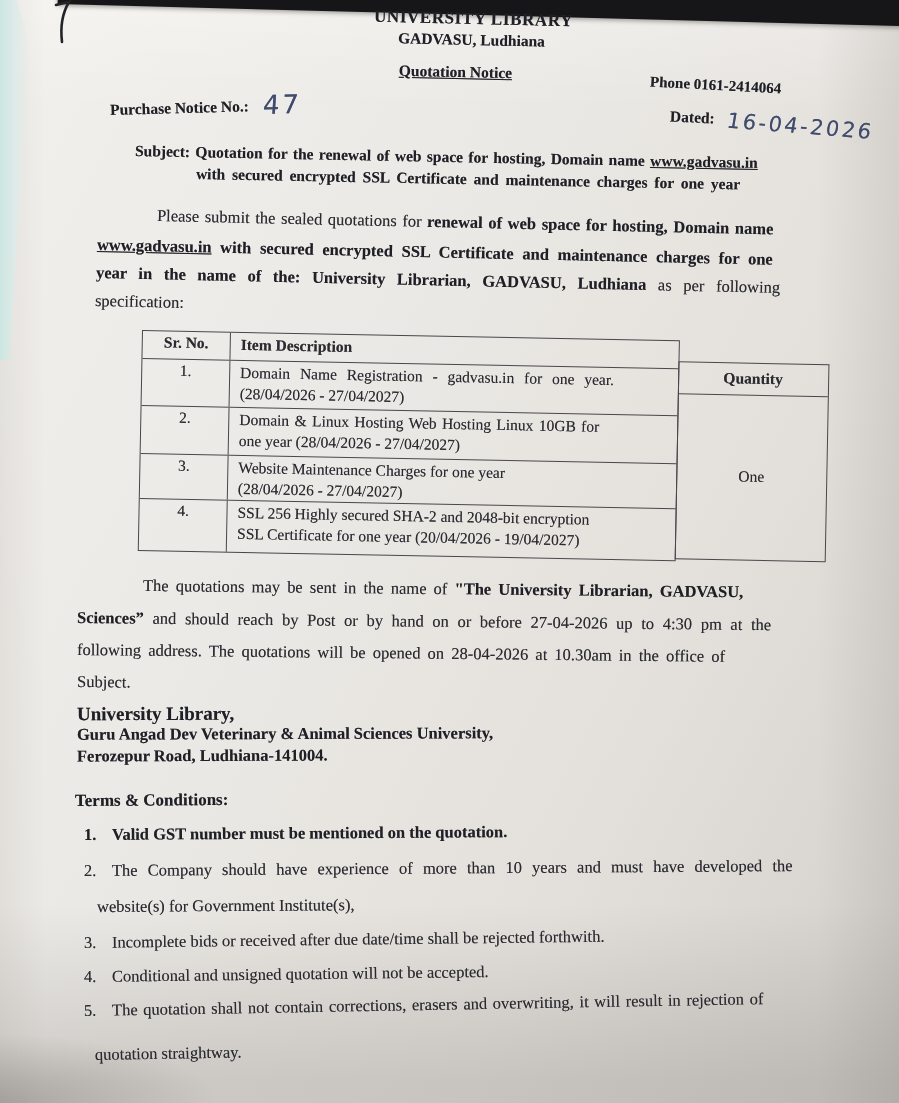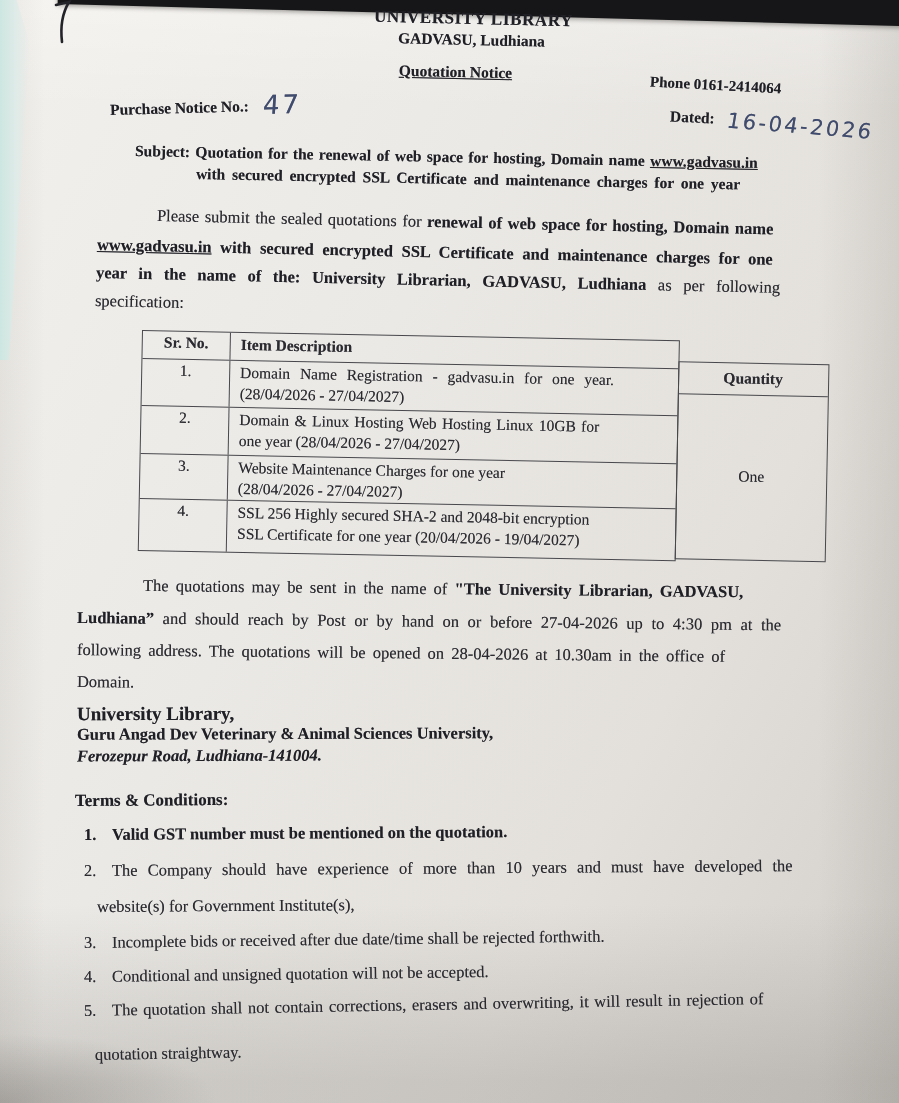--- a/index.html
+++ b/index.html
@@ -137,28 +137,28 @@
     <div class="tright">
       <div class="qhead scan">Quantity</div>
       <div class="qbody scan">One</div>
     </div>
   </div>
 
   <div class="line t-c scan ws2" style="top:576px;left:143px;font-size:16.5px;">
     <span>The quotations may be sent in the name of </span><span class="b">"The University Librarian, GADVASU,</span>
   </div>
   <div class="line t-c scan ws3" style="top:608px;left:77px;font-size:16.5px;">
-    <span class="b">Ludhiana”</span><span> and should reach by Post or by hand on or before 27-04-2026 up to 4:30 pm at the</span>
+    <span class="b">Sciences”</span><span> and should reach by Post or by hand on or before 27-04-2026 up to 4:30 pm at the</span>
   </div>
   <div class="line t-c scan ws2" style="top:640px;left:77px;font-size:16.5px;">following address. The quotations will be opened on 28-04-2026 at 10.30am in the office of</div>
-  <div class="line t-c scan" style="top:672px;left:77px;font-size:16.5px;">Domain.</div>
+  <div class="line t-c scan" style="top:672px;left:77px;font-size:16.5px;">Subject.</div>
 
   <div class="line b scan" style="top:702px;left:77px;font-size:19px;transform:rotate(-.2deg);">University Library,</div>
   <div class="line b scan" style="top:724px;left:77px;font-size:16.5px;transform:rotate(-.2deg);">Guru Angad Dev Veterinary &amp; Animal Sciences University,</div>
-  <div class="line b scan" style="top:746px;left:77px;font-size:16.5px;transform:rotate(-.2deg);font-style:italic;">Ferozepur Road, Ludhiana-141004.</div>
+  <div class="line b scan" style="top:746px;left:77px;font-size:16.5px;transform:rotate(-.2deg);">Ferozepur Road, Ludhiana-141004.</div>
 
   <div class="line b scan t-d" style="top:790px;left:75px;font-size:17px;">Terms &amp; Conditions:</div>
 
   <div class="line t-d scan" style="top:825px;left:84px;font-size:16.5px;">
     <span class="num b">1.</span><span class="b">Valid GST number must be mentioned on the quotation.</span>
   </div>
   <div class="line t-d scan ws4" style="top:861px;left:84px;font-size:16.5px;">
     <span class="num">2.</span><span>The Company should have experience of more than 10 years and must have developed the</span>
   </div>
   <div class="line t-d scan" style="top:897px;left:97px;font-size:16.5px;">website(s) for Government Institute(s),</div>

